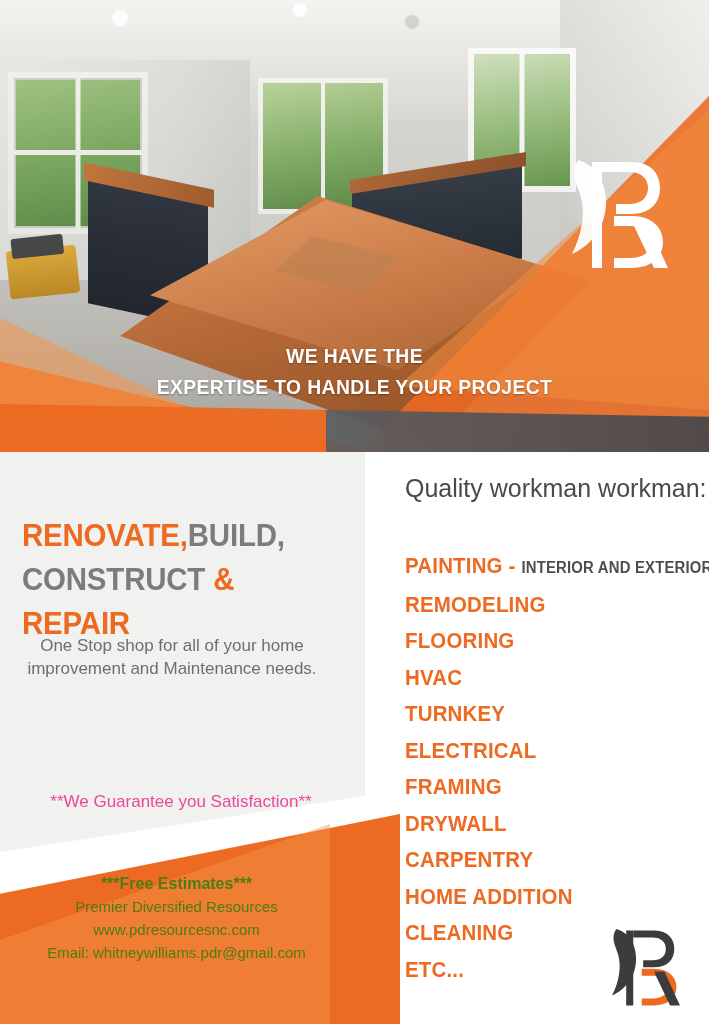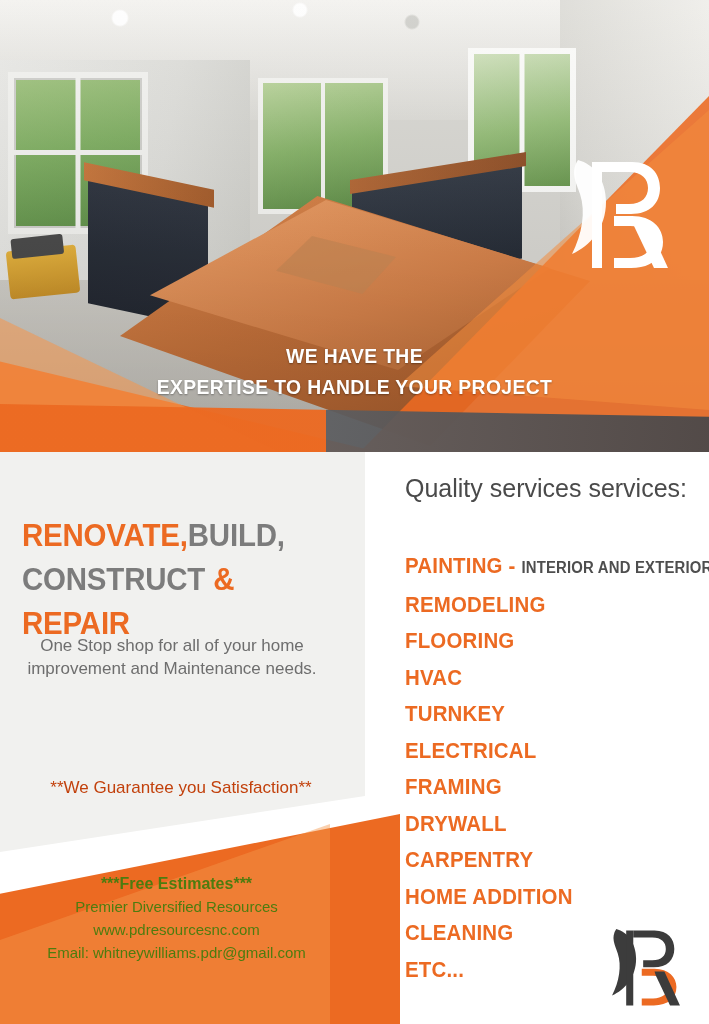--- a/index.html
+++ b/index.html
@@ -224,23 +224,23 @@
 
   .body-copy{
     position:absolute; left:0; top:182px; width:344px;
     text-align:center;
     color:#6e6e6e;
     font-size:17px;
     line-height:23px;
   }
   .body-copy.second{ top:272px; }
   .guarantee{
-    position:absolute; left:6px; top:326px; width:350px;
+    position:absolute; left:6px; top:340px; width:350px;
     text-align:center;
-    color:#c2410c;
+    color:#ec4899;
     font-size:17px;
   }
 
   .contact{
     position:absolute; left:4px; top:420px; width:345px;
     text-align:center;
     color:#4d7c0f;
     font-size:15px;
     line-height:23px;
   }
@@ -342,21 +342,21 @@
     <div class="orange-bottom"></div>
     <div class="orange-bottom-2"></div>
 
     <div class="contact">
       <div class="fe">***Free Estimates***</div>
       <div>Premier Diversified Resources</div>
       <div>www.pdresourcesnc.com</div>
       <div>Email: whitneywilliams.pdr@gmail.com</div>
     </div>
 
-    <div class="services-title">Quality services services:</div>
+    <div class="services-title">Quality workman workman:</div>
 
     <div class="services-list">
       <div class="svc"><span>PAINTING - </span><span class="sub">INTERIOR AND EXTERIOR</span></div>
       <div class="svc">REMODELING</div>
       <div class="svc">FLOORING</div>
       <div class="svc">HVAC</div>
       <div class="svc">TURNKEY</div>
       <div class="svc">ELECTRICAL</div>
       <div class="svc">FRAMING</div>
       <div class="svc">DRYWALL</div>

